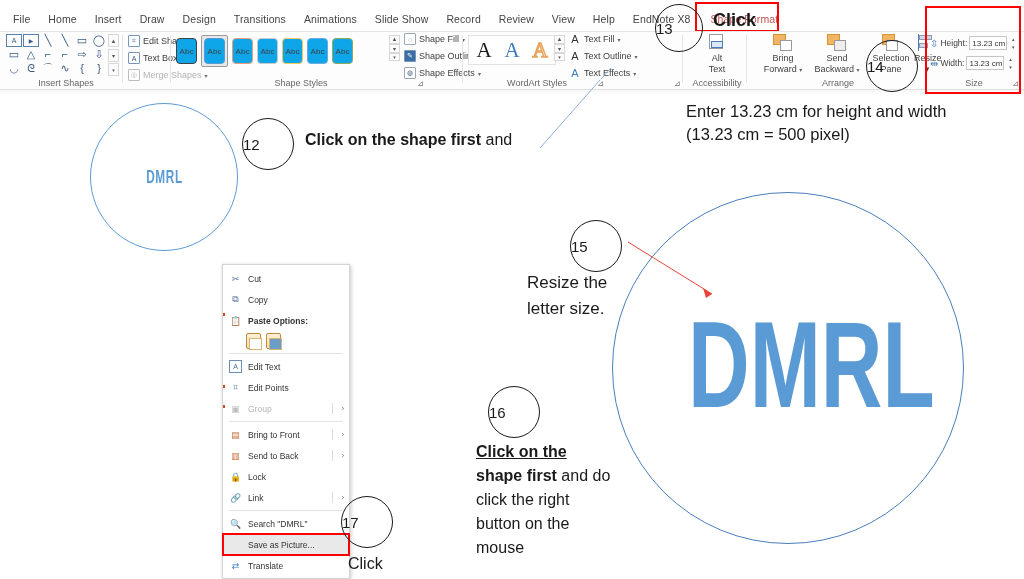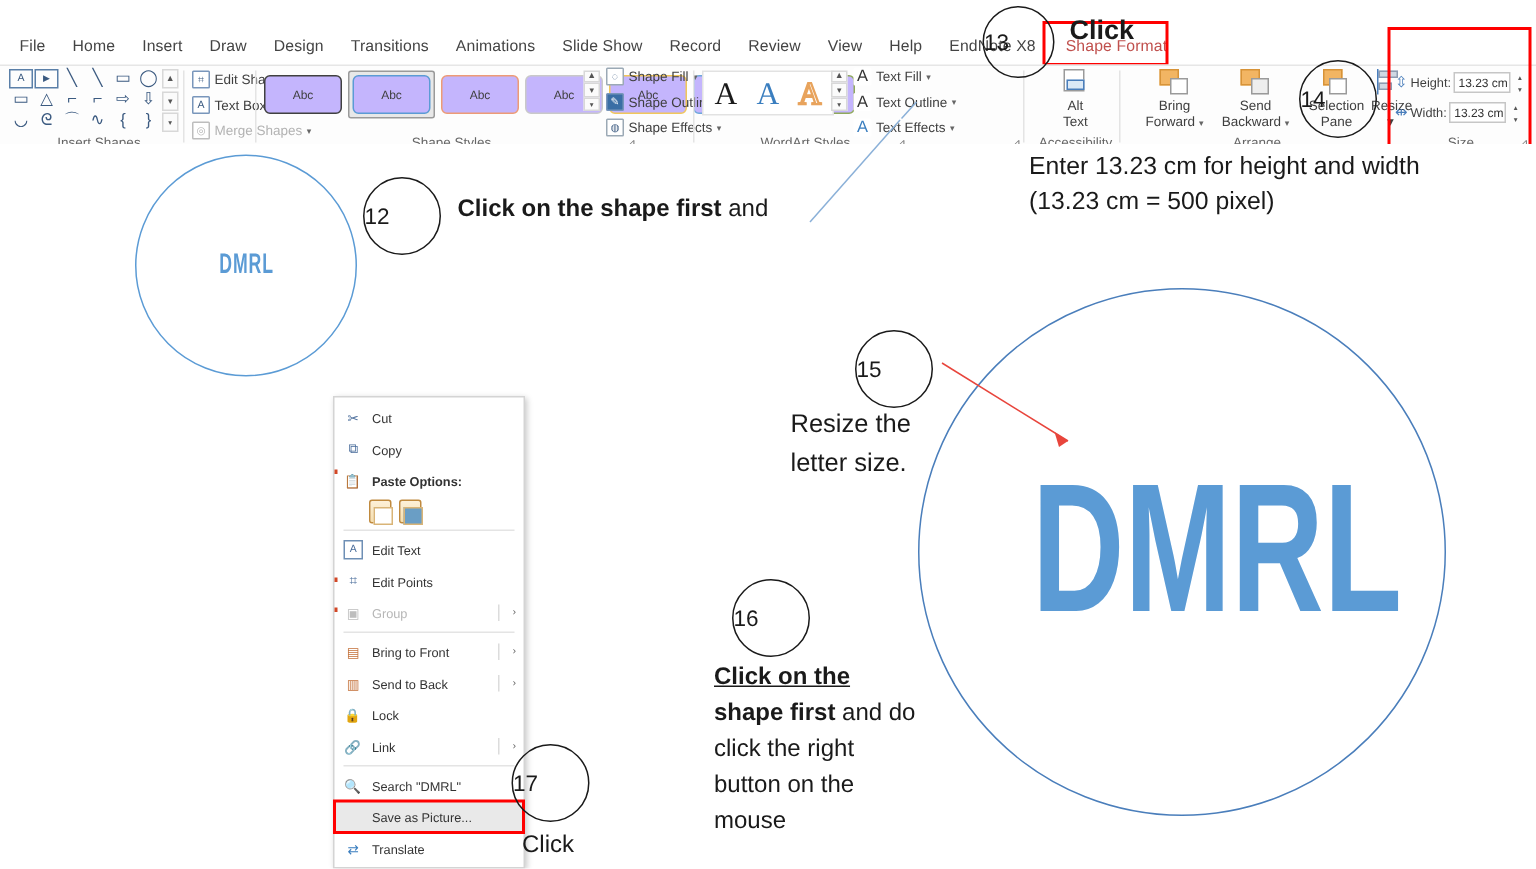--- a/index.html
+++ b/index.html
@@ -7,21 +7,21 @@
   body {
     width:1024px; height:579px;
     background:#ffffff;
     font-family:"Liberation Sans", sans-serif;
     position:relative;
     overflow:hidden;
     color:#262626;
   }
 
   
-  #ribbon-region { position:absolute; left:0; top:12px; width:1024px; height:96px; }
+  #ribbon-region { position:absolute; left:0; top:0; width:1024px; height:96px; }
 
   #tab-strip {
     position:absolute; left:0; top:7px; width:1024px; height:24px;
     display:flex; align-items:center;
   }
   .tab {
     font-size:10.5px; color:#444;
     padding:3px 9px; white-space:nowrap;
     letter-spacing:0.1px;
   }
@@ -96,22 +96,22 @@
   .mini-ico.grey { border-color:#bdbdbd; color:#b0b0b0; }
   .mini-row.dim { color:#b3b3b3; }
   .caret { font-size:6px; color:#666; }
 
   
   #grp-shape-styles { left:174px; width:254px; }
   #abc-gallery {
     position:absolute; left:2px; top:4px; display:flex; gap:4px; align-items:center;
   }
   .abc {
-    width:52px; height:26px; border-radius:4px;
-    background:#c4b5fd; display:flex; align-items:center; justify-content:center;
+    width:21px; height:26px; border-radius:4px;
+    background:#0ea5e9; display:flex; align-items:center; justify-content:center;
     font-size:8px; color:#3f3f3f; border:1.5px solid #9c9c9c;
   }
   .abc-sel-wrap {
     padding:2px; border:1.5px solid #9a9a9a; background:#e8e8e8; border-radius:2px;
     display:flex;
   }
   #abc-scroll {
     position:absolute; left:215px; top:4px; width:11px; height:26px;
     display:flex; flex-direction:column; justify-content:space-between;
   }

